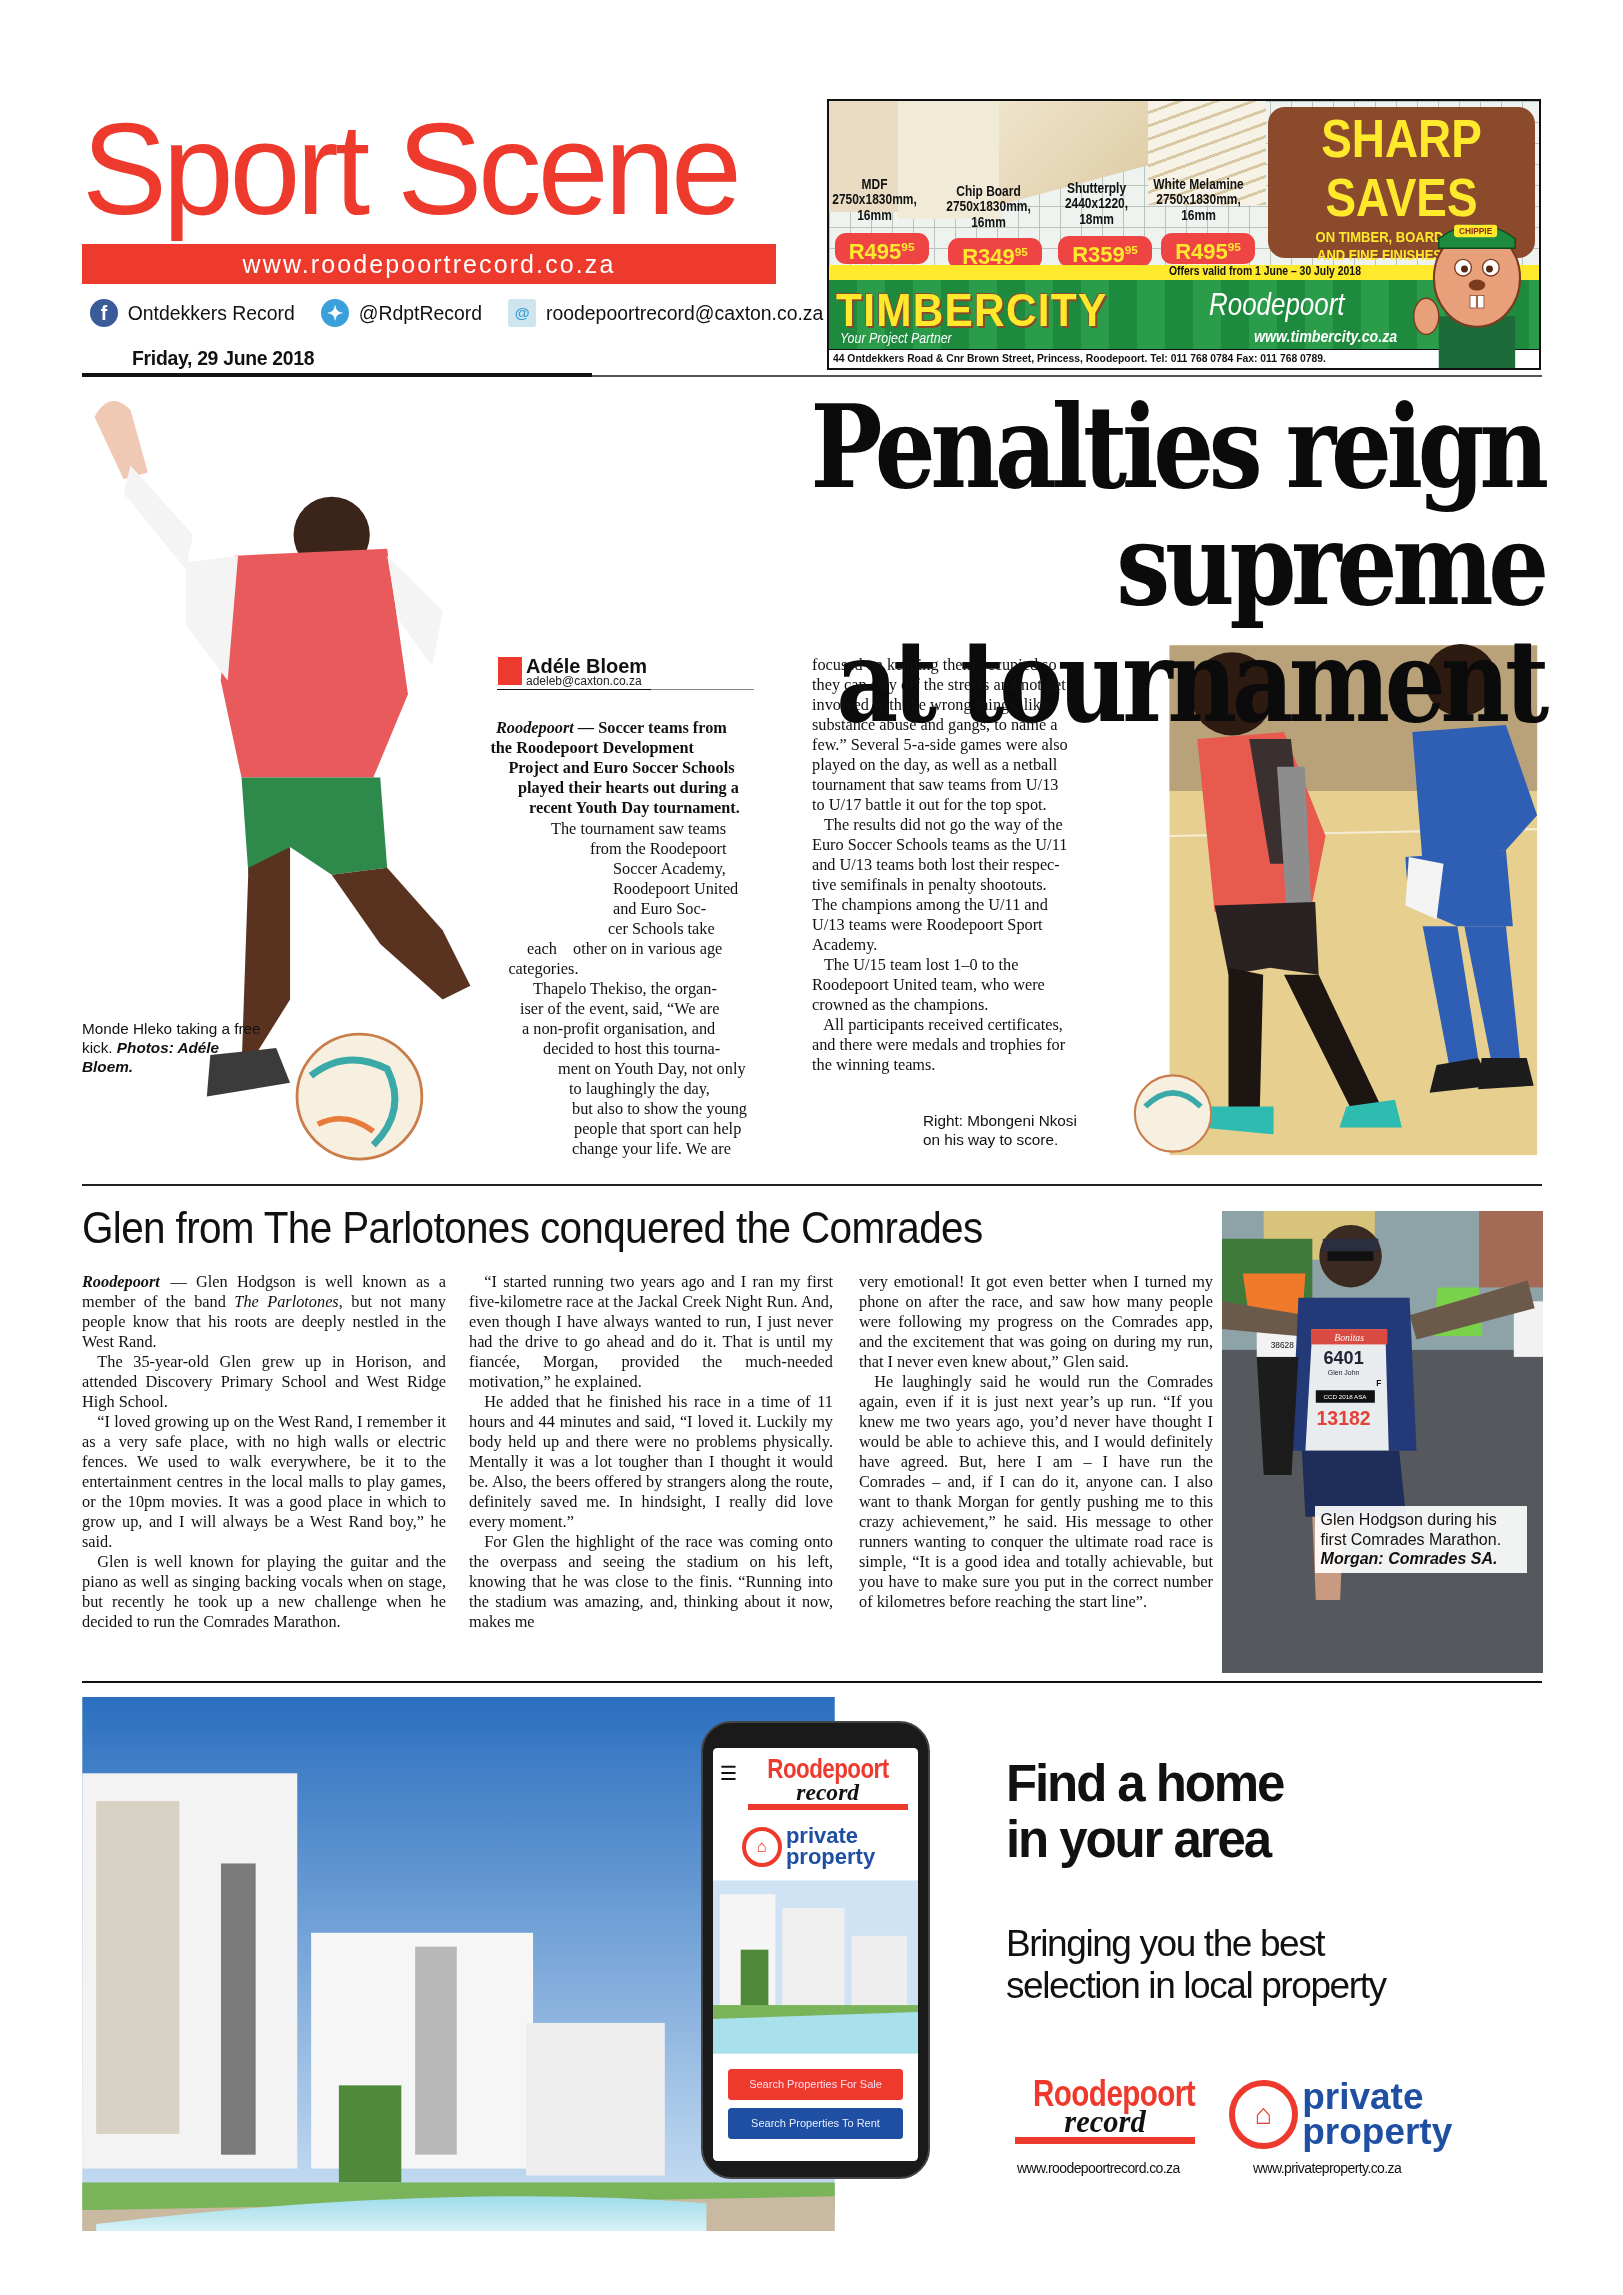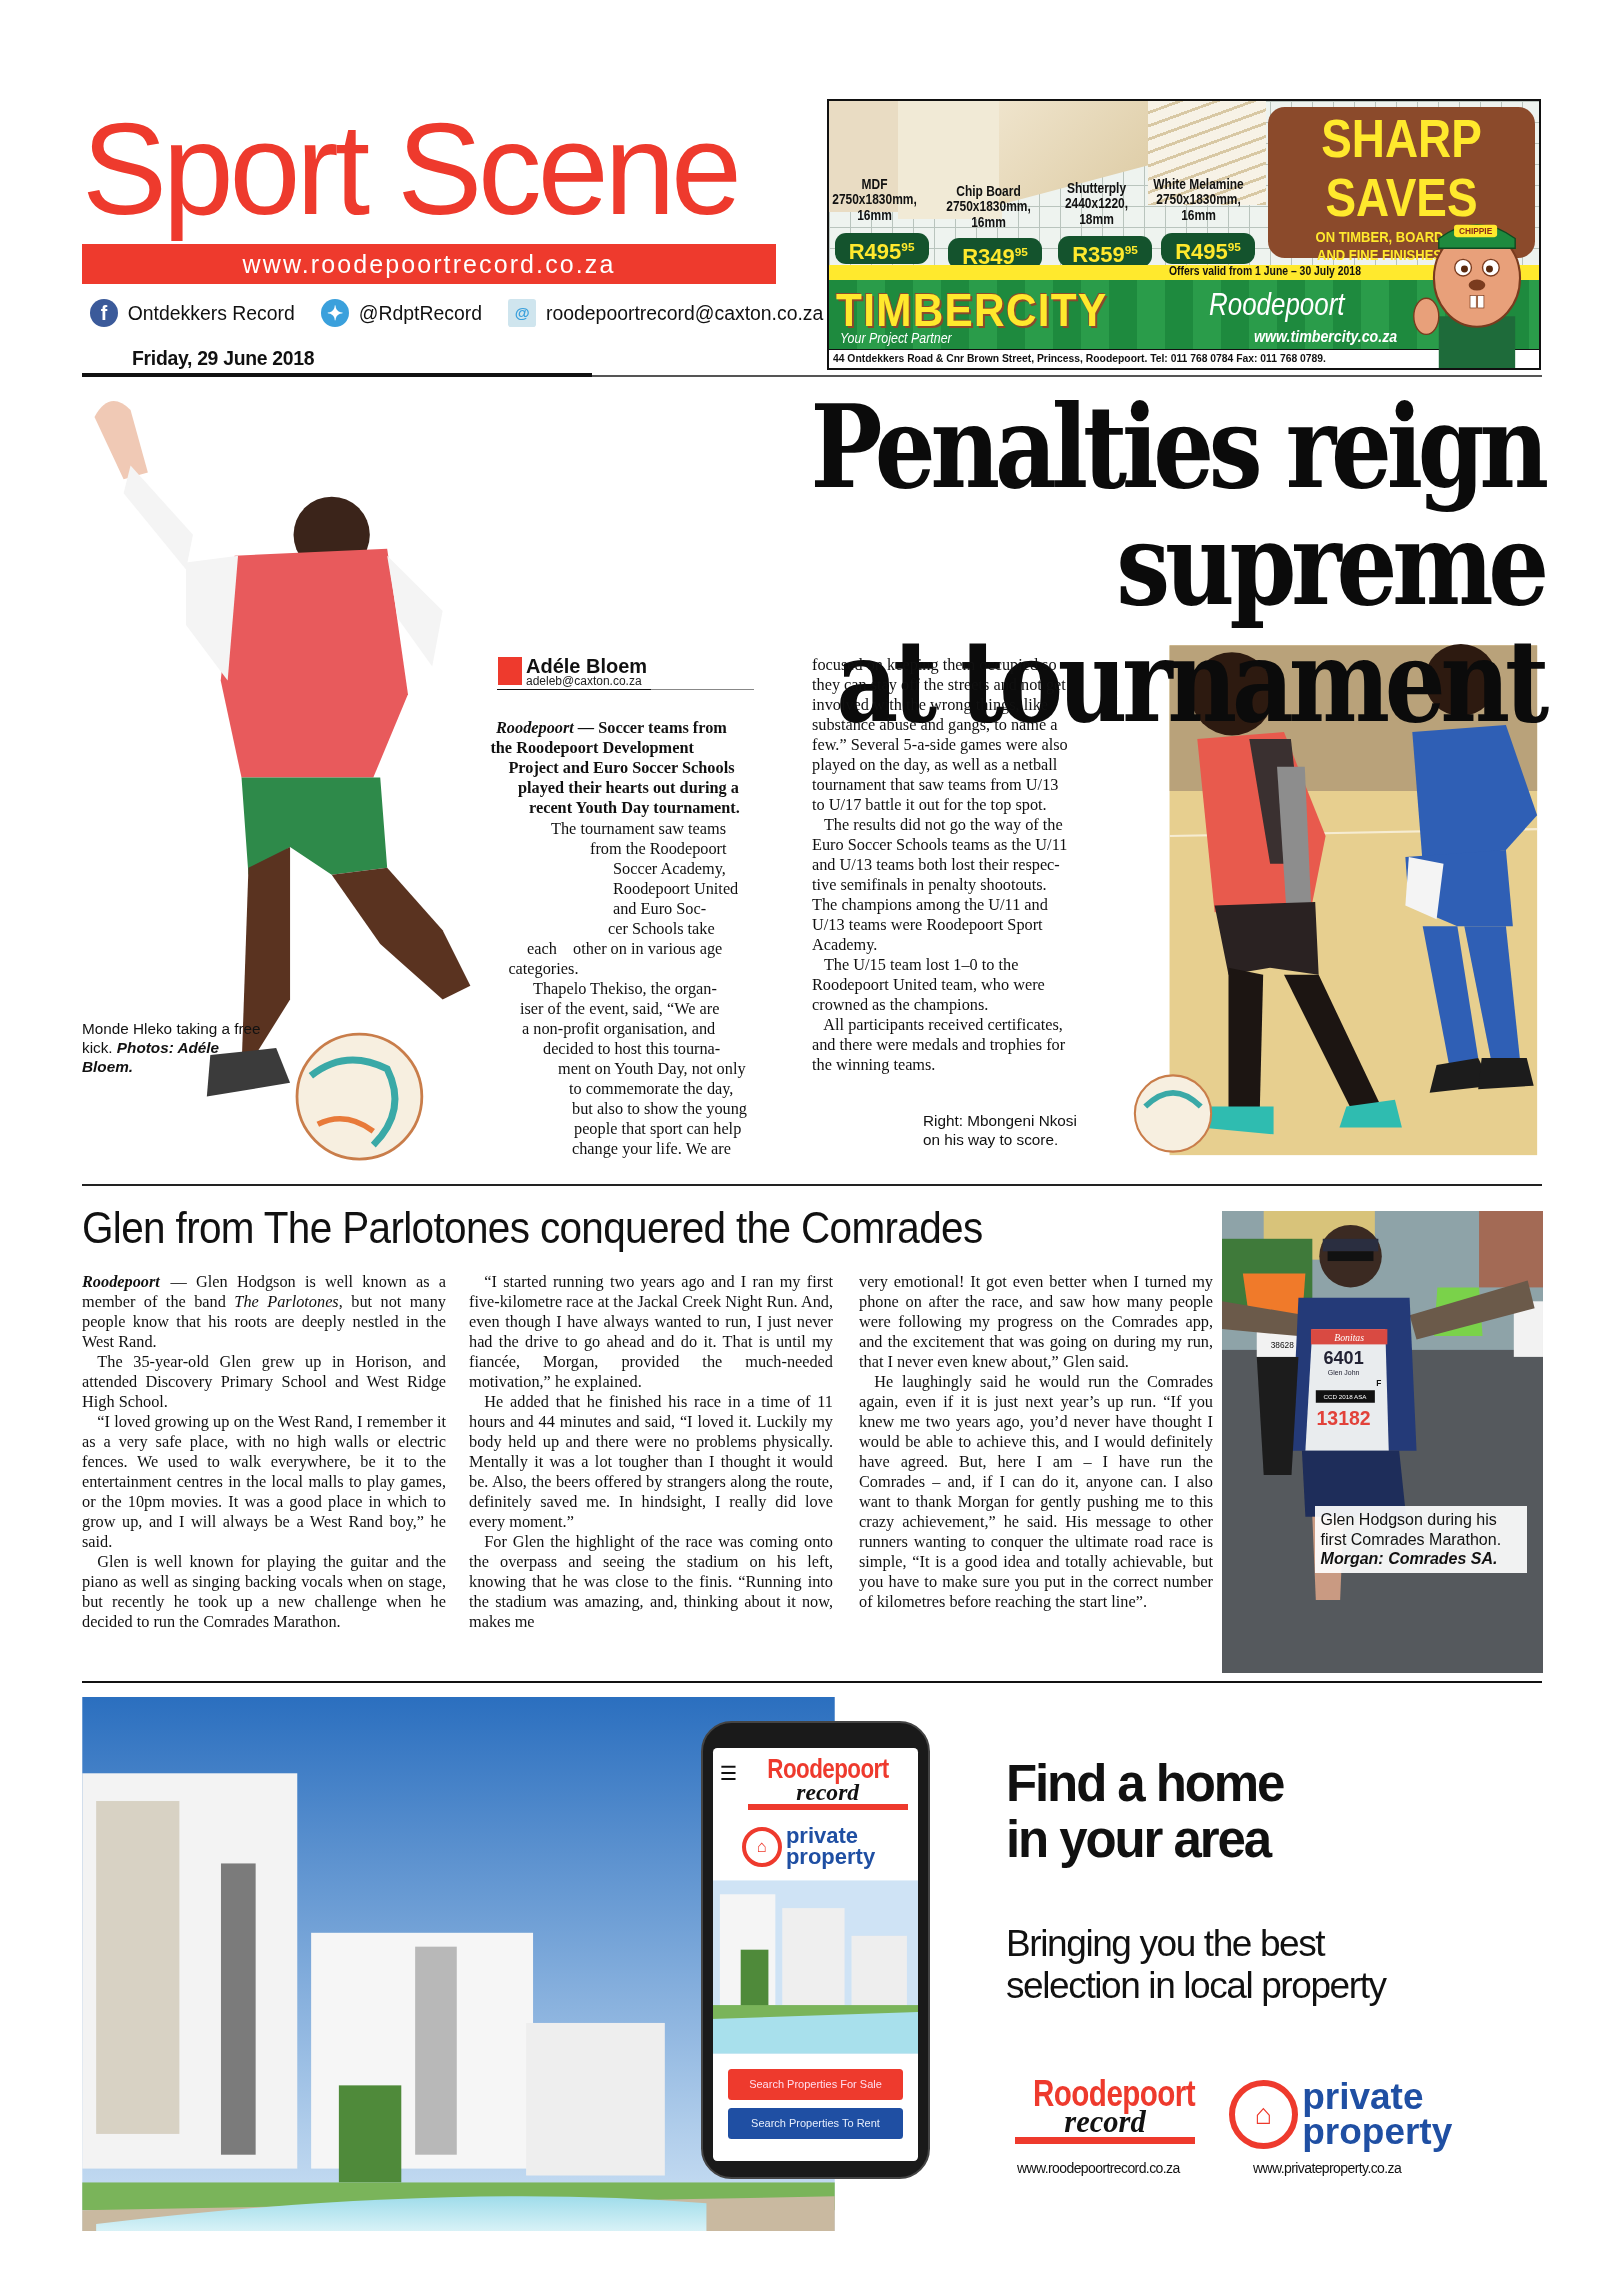--- a/index.html
+++ b/index.html
@@ -18,21 +18,21 @@
   .social .sp { margin-right: 16.7px; }
   .dateline { left: 132px; top: 347px; font-family: "Liberation Sans", sans-serif; font-weight: bold; font-size: 19.4px; letter-spacing: -0.3px; }
   .rule-top { left: 82px; top: 375px; width: 1460px; height: 2.1px; background: #555; }
   .rule-top-bold { left: 82px; top: 373px; width: 510px; height: 4.2px; background: #111; }
 
   
   .ad-timber { left: 827px; top: 99px; width: 714px; height: 271px; border: 2.1px solid #111; background: #eef3ef; overflow: hidden; font-family: "Liberation Sans", sans-serif; }
   .ad-grid { position: absolute; inset: 0 0 auto 0; height: 174px; background-image: linear-gradient(#b9c4bd 0.7px, transparent 0.7px), linear-gradient(90deg, #b9c4bd 0.7px, transparent 0.7px); background-size: 21px 21px; }
   .board { position: absolute; background: linear-gradient(135deg, #efe4cc, #dccaa2); }
   .prod { position: absolute; text-align: center; font-weight: bold; font-size: 14.6px; line-height: 1.05; color: #111; transform: scaleX(0.82); }
-  .price { position: absolute; background: #14532d; color: #ffe92d; font-weight: bold; font-size: 22px; border-radius: 11px; text-align: center; line-height: 29px; height: 30.5px; }
+  .price { position: absolute; background: #ef4444; color: #ffe92d; font-weight: bold; font-size: 22px; border-radius: 11px; text-align: center; line-height: 29px; height: 30.5px; }
   .price sup { font-size: 11.8px; }
   .sharp-box { position: absolute; left: 439px; top: 5.6px; width: 267px; height: 151px; background: #8b4a2b; border-radius: 16.7px; color: #ffe92d; text-align: center; }
   .sharp-title { font-weight: bold; font-size: 54px; line-height: 53px; margin-top: 5.6px; transform: scaleX(0.85); }
   .sharp-sub { font-weight: bold; font-size: 15.3px; line-height: 18px; margin-top: 4.2px; transform: scaleX(0.85); }
   .offers-band { position: absolute; left: 0; top: 164px; width: 100%; height: 15.3px; background: #ffe92d; }
   .offers-text { position: absolute; left: 340px; top: 162px; font-weight: bold; font-size: 13px; transform: scaleX(0.8); transform-origin: left; white-space: nowrap; }
   .green-band { position: absolute; left: 0; top: 179px; width: 100%; height: 69px; background: repeating-linear-gradient(90deg, #1e8a3e 0 28px, #2a9c4a 28px 56px); }
   .timber-logo { position: absolute; left: 7px; top: 182px; font-weight: bold; font-size: 46px; color: #ffe92d; letter-spacing: 1.4px; text-shadow: 2.1px 2.1px 0 #8b4a2b, -0.7px -0.7px 0 #8b4a2b; transform: scaleX(0.92); transform-origin: left; white-space: nowrap; }
   .roodepoort-ad { position: absolute; left: 380px; top: 186px; color: #fff; font-style: italic; font-size: 30.5px; transform: scaleX(0.85); transform-origin: left; white-space: nowrap; }
   .partner { position: absolute; left: 11px; top: 229px; color: #fff; font-style: italic; font-size: 14.6px; transform: scaleX(0.85); transform-origin: left; white-space: nowrap; }
@@ -250,21 +250,21 @@
   <span class="line" style="padding-left:124px;">Roodepoort United</span>
   <span class="line" style="padding-left:124px;">and Euro Soc-</span>
   <span class="line" style="padding-left:119px;">cer Schools take</span>
   <span class="line" style="padding-left:38px;white-space:pre;">each    other on in various age</span>
   <span class="line" style="padding-left:19.4px;">categories.</span>
   <span class="line" style="padding-left:44px;">Thapelo Thekiso, the organ-</span>
   <span class="line" style="padding-left:31px;">iser of the event, said, “We are</span>
   <span class="line" style="padding-left:33px;">a non-profit organisation, and</span>
   <span class="line" style="padding-left:54px;">decided to host this tourna-</span>
   <span class="line" style="padding-left:69px;">ment on Youth Day, not only</span>
-  <span class="line" style="padding-left:80px;">to commemorate the day,</span>
+  <span class="line" style="padding-left:80px;">to laughingly the day,</span>
   <span class="line" style="padding-left:83px;">but also to show the young</span>
   <span class="line" style="padding-left:85px;">people that sport can help</span>
   <span class="line" style="padding-left:83px;">change your life. We are</span>
 </div>
 
 <div class="abs col-text col2">
   <span class="line">focused on keeping them occupied so</span>
   <span class="line">they can stay off the streets and not get</span>
   <span class="line">involved with the wrong things, like</span>
   <span class="line">substance abuse and gangs, to name a</span>

